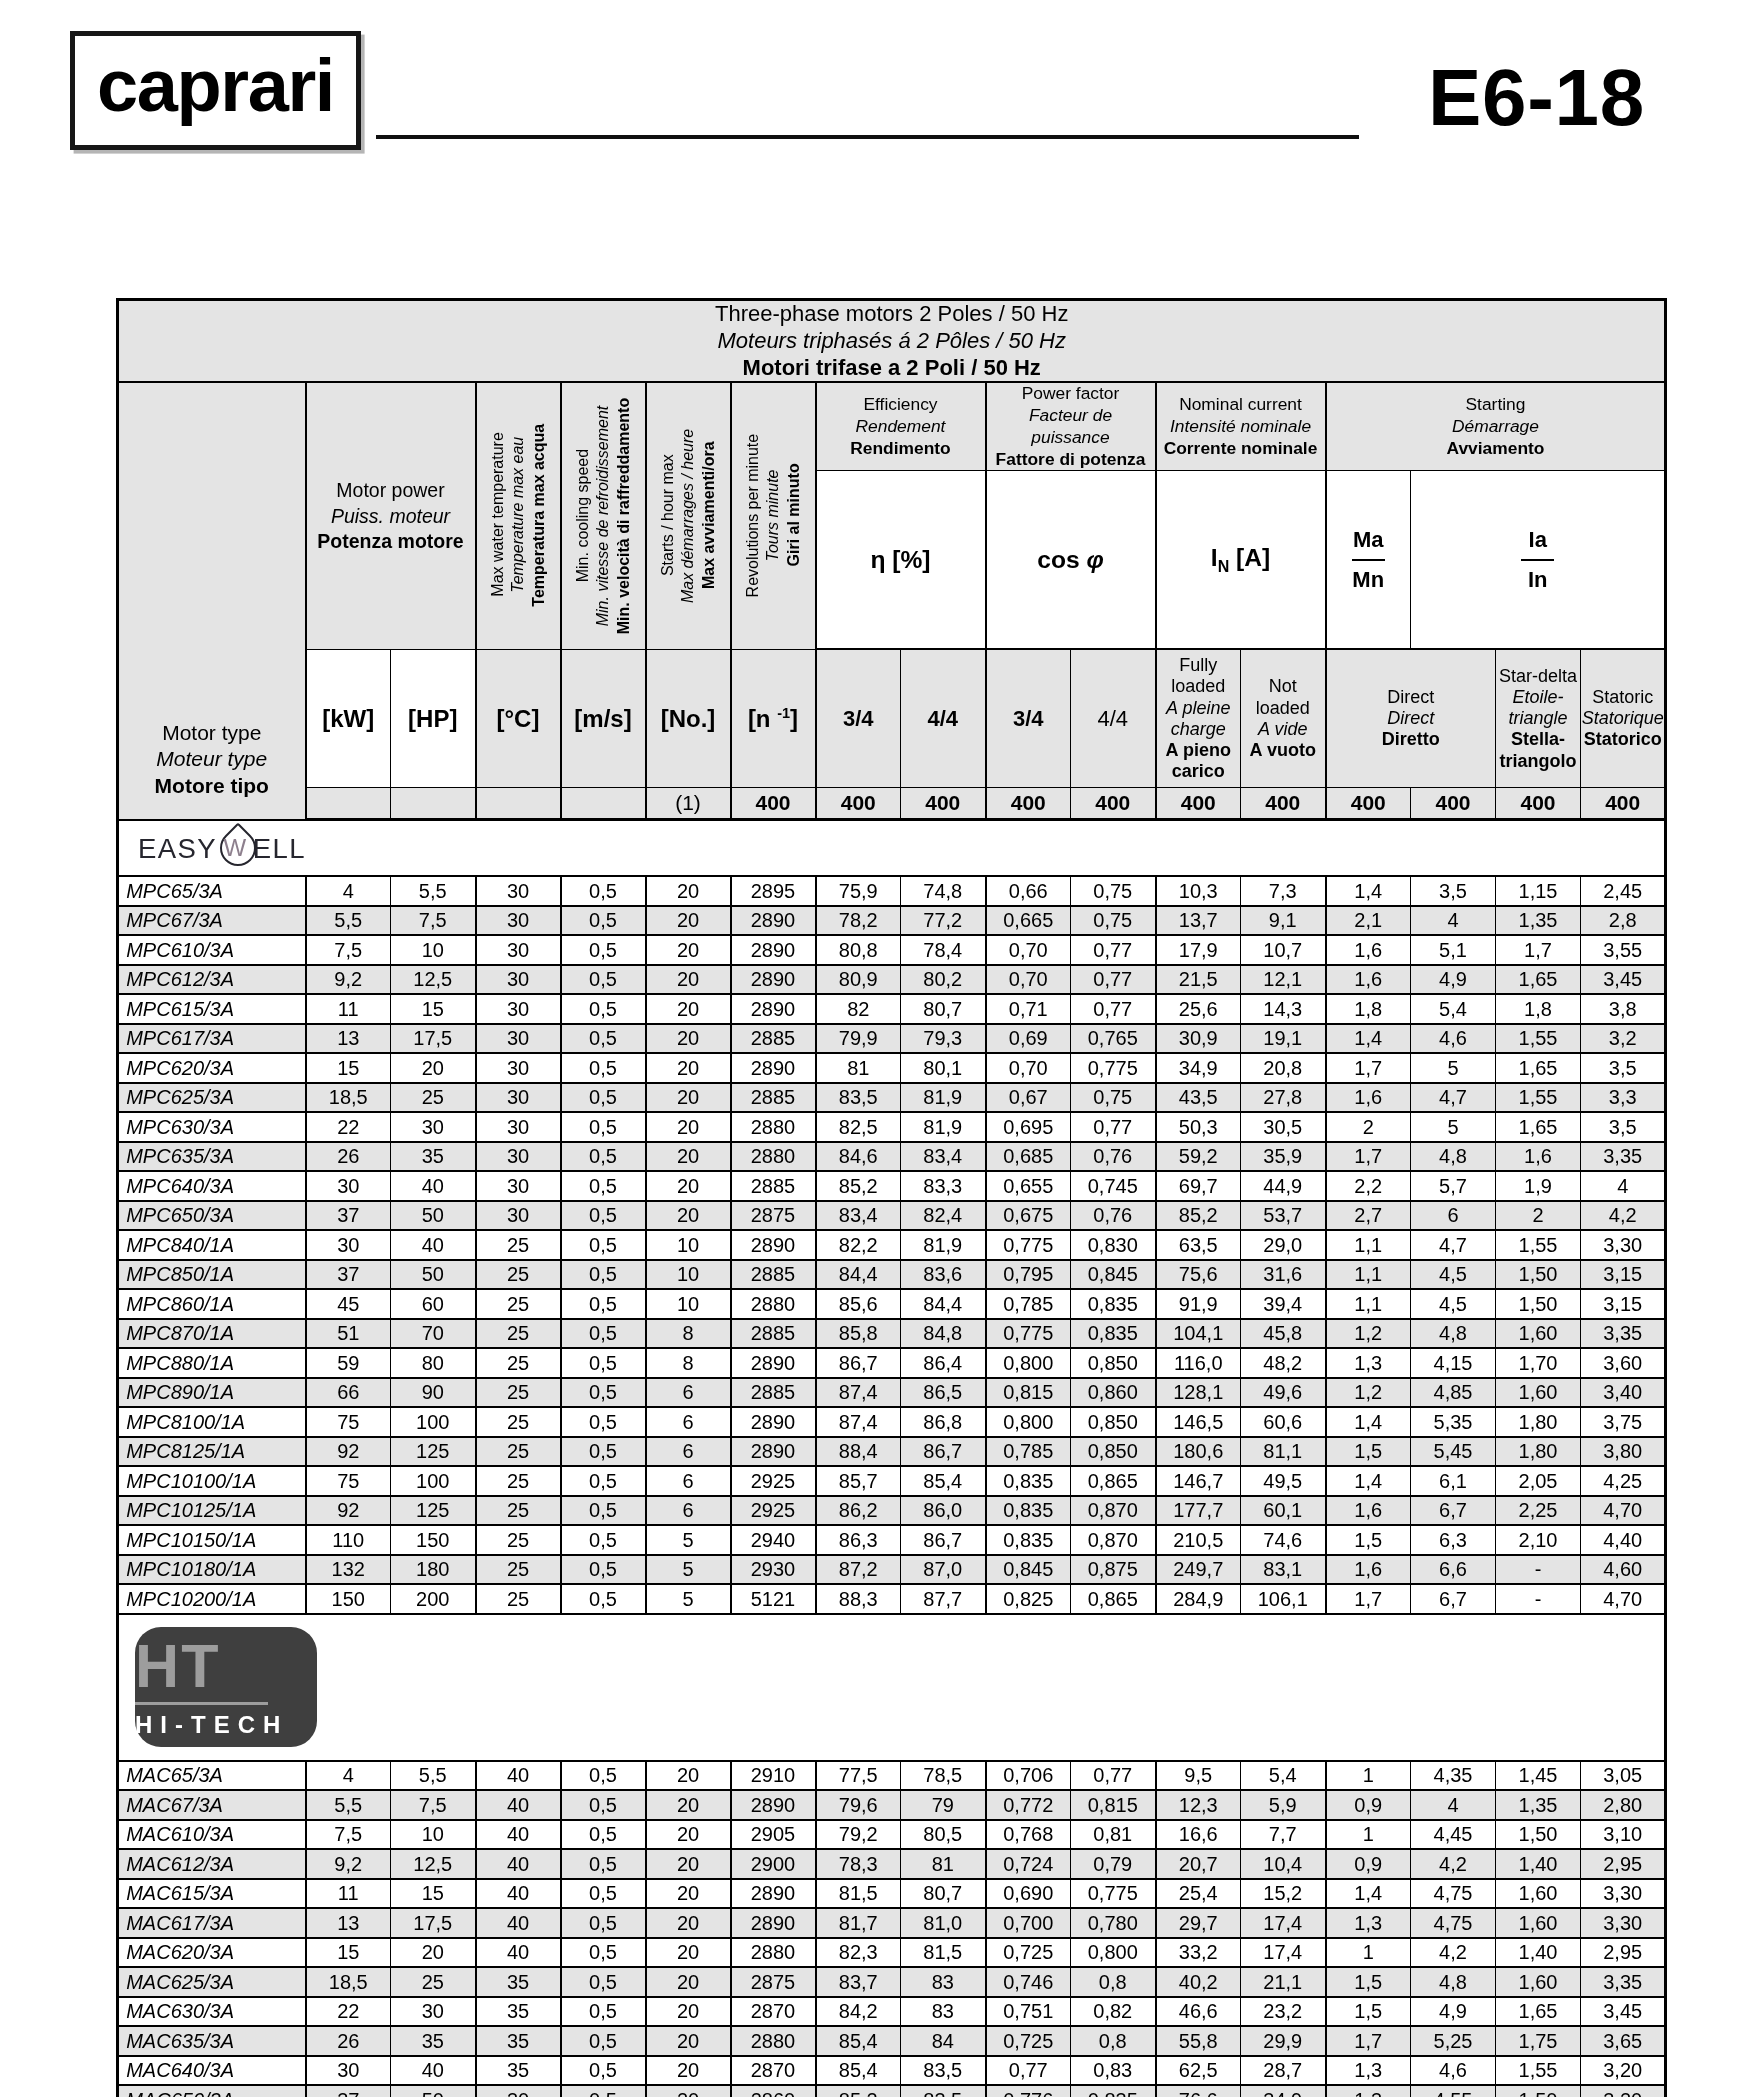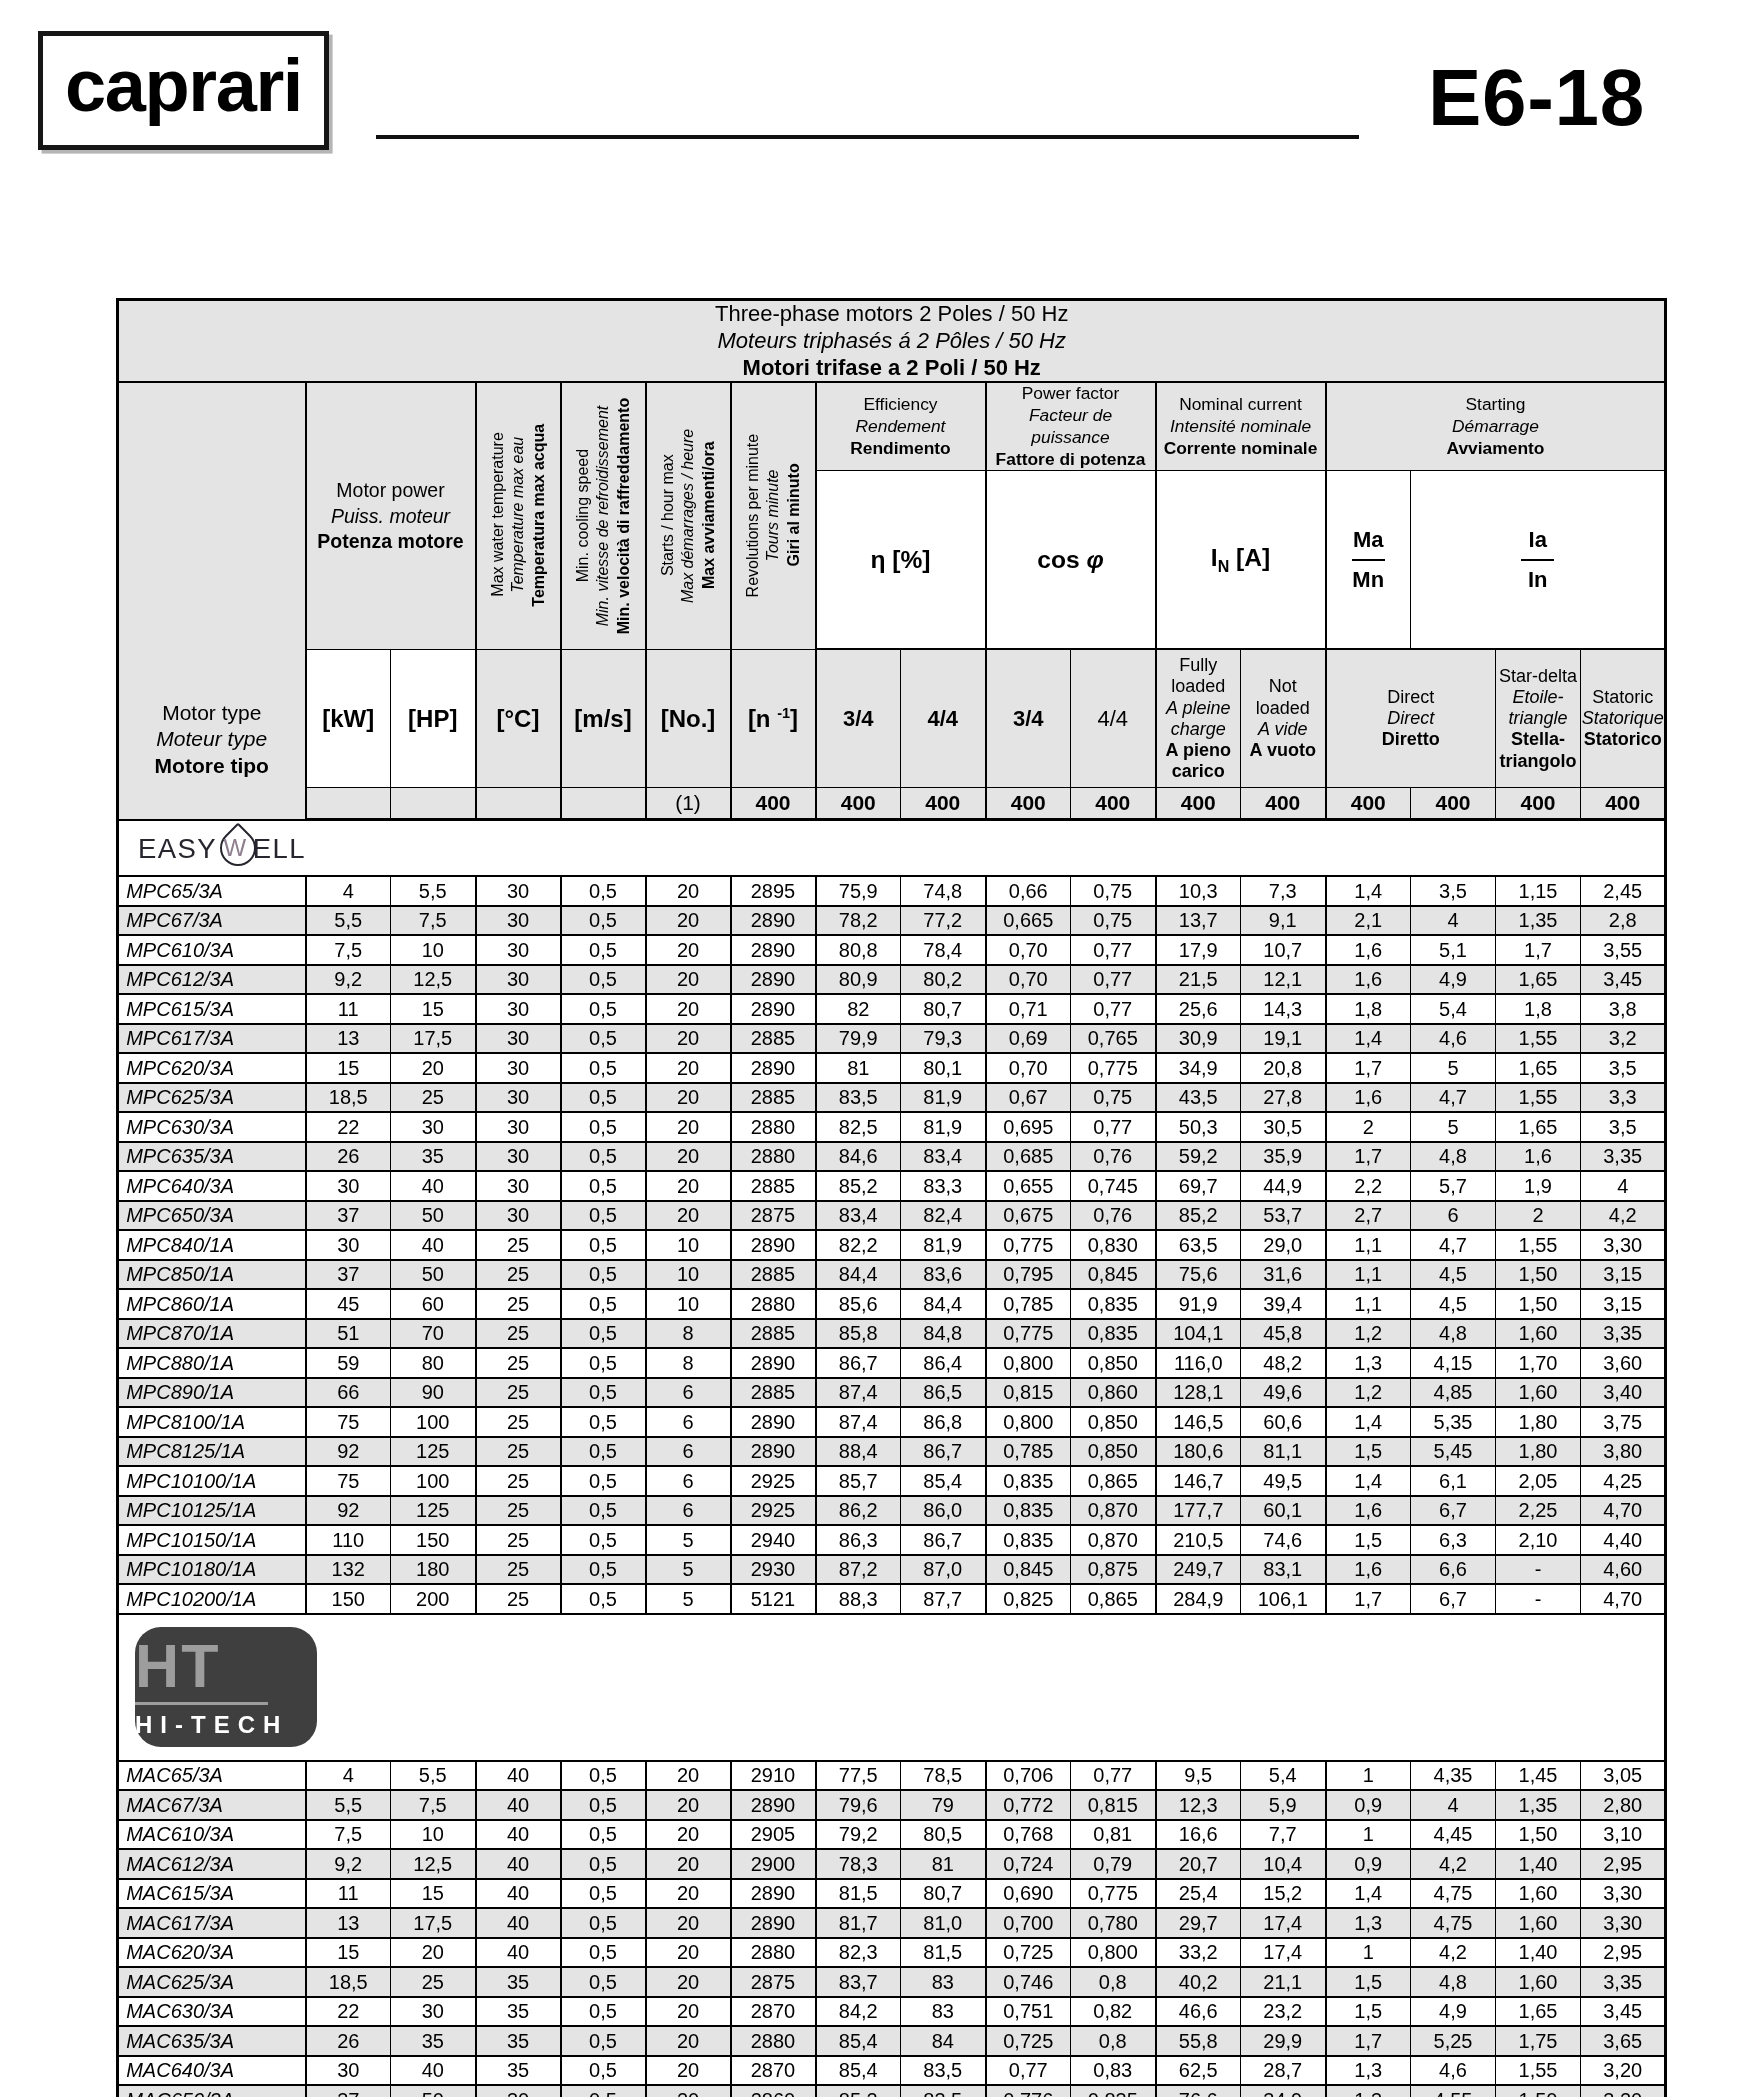--- a/index.html
+++ b/index.html
@@ -3,21 +3,21 @@
 <meta charset="utf-8">
 <style>
   html,body{margin:0;padding:0;}
   body{
     width:1746px;height:2097px;background:#ffffff;
     font-family:"Liberation Sans", sans-serif;color:#000;
     position:relative;overflow:hidden;
   }
   
   .logo-box{
-    position:absolute;left:38px;top:31px;width:281px;height:109px;
+    position:absolute;left:70px;top:31px;width:281px;height:109px;
     border:5.8px solid #161616;display:flex;align-items:center;justify-content:center;
     box-shadow:3.6px 3.6px 0 rgba(90,90,90,.45);
     background:#fff;
   }
   .logo-box .brand{
     font-weight:bold;font-size:74px;letter-spacing:-1.4px;line-height:1;
     padding-bottom:10px;
   }
   .hrule{position:absolute;left:376px;top:135px;width:983px;height:4.3px;background:#101010;}
   .page-code{position:absolute;right:101px;top:52px;font-size:80px;font-weight:bold;letter-spacing:0.7px;}
@@ -38,21 +38,21 @@
   .r-title th{height:72px;border-bottom-width:2.9px;font-size:22px;}
   .r-title .l{line-height:1.22;}
   .r-b th{height:87px;}
   .r-c th{height:177px;border-bottom-width:2.9px;}
   .r-d th{height:134px;}
   .r-e td{height:30px;border-bottom-width:3.6px;font-size:21px;}
   .b{font-weight:bold;}
   .fr{font-style:italic;}
   .it{font-weight:bold;}
 
-  .c-motortype{vertical-align:bottom;padding-bottom:40px;font-size:21px;line-height:1.25;}
+  .c-motortype{vertical-align:bottom;padding-bottom:20px;font-size:21px;line-height:1.25;}
   .grp{font-size:17.4px;line-height:1.25;padding:0 1.4px;}
   .mp{font-size:19.5px;line-height:1.3;}
 
   .rotbox{
     writing-mode:vertical-rl;transform:rotate(180deg);
     display:inline-block;font-size:16px;line-height:1.2;
     text-align:center;white-space:nowrap;
   }
   .rotbox div{padding:1.4px 0.7px;}
 

